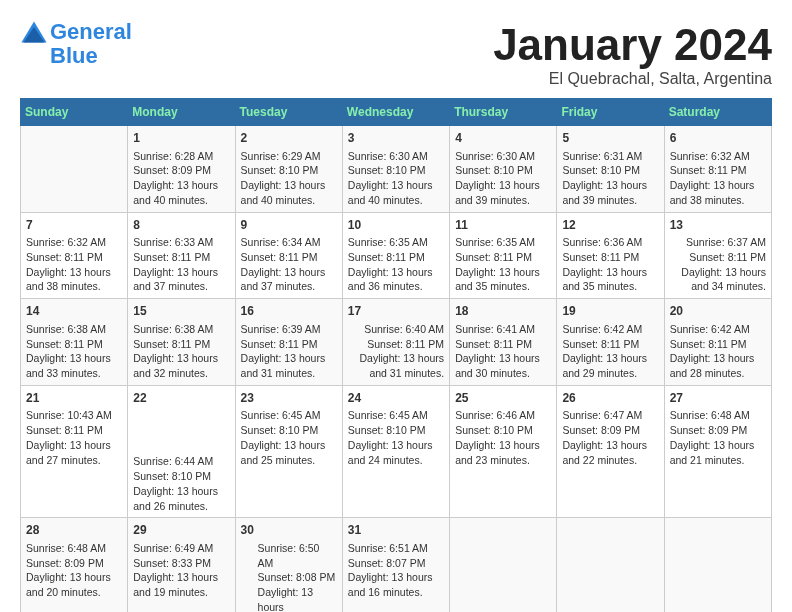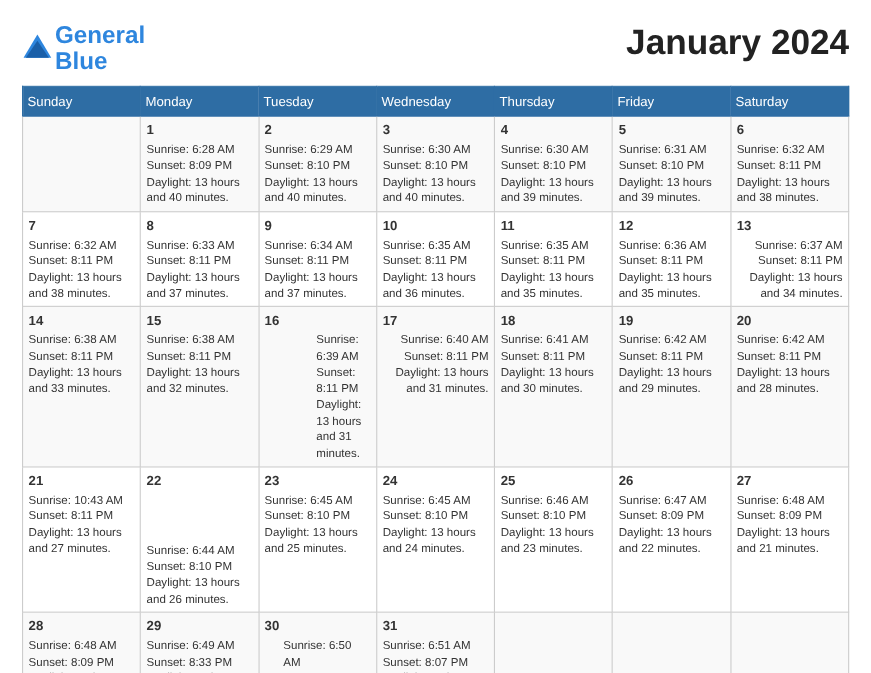--- a/index.html
+++ b/index.html
@@ -11,61 +11,60 @@
       padding: 20px;
     }
     .header {
       display: flex;
       justify-content: space-between;
       align-items: flex-start;
       margin-bottom: 10px;
     }
     .logo {
       display: flex;
-      align-items: center;
     }
     .logo-text {
       font-size: 22px;
       font-weight: bold;
       color: #1a1a2e;
       line-height: 1.1;
     }
     .logo-text span {
       color: #2e86de;
     }
     .logo-icon {
       width: 28px;
       height: 28px;
       margin-right: 2px;
     }
     .title-block {
       text-align: right;
     }
     .title-block h1 {
-      font-size: 32px;
+      font-size: 44px;
       font-weight: bold;
       color: #222;
     }
     .title-block h2 {
       font-size: 16px;
       color: #444;
       font-weight: normal;
     }
     table {
       width: 100%;
       border-collapse: collapse;
       font-size: 11px;
     }
     thead tr th {
       background-color: #2e6da4;
-      color: #ffffff;
+      color: #86efac;
       padding: 6px 4px;
       text-align: left;
       font-size: 12px;
-      font-weight: normal;
+      font-weight: bold;
       border: 1px solid #2e6da4;
     }
     tbody tr td {
       border: 1px solid #ccc;
       vertical-align: top;
       padding: 4px 5px;
       width: 14.28%;
       min-height: 70px;
       color: #333;
       line-height: 1.4;
@@ -98,20 +97,21 @@
     </svg>
     <div>
       <div class="logo-text">
         <span>General</span><br>
         <span style="color:#2e86de;">Blue</span>
       </div>
     </div>
   </div>
   <div class="title-block">
     <h1>January 2024</h1>
+    <h2>El Quebrachal, Salta, Argentina</h2>
   </div>
 </div>
 
 <table>
   <thead>
     <tr id="header-row">
     <th>Sunday</th>
         <th>Monday</th>
         <th>Tuesday</th>
         <th>Wednesday</th>
@@ -227,21 +227,21 @@
         </td>
         <td>
           <span class="day-num">15</span>
           <div class="day-info" style="white-space: pre-line;">Sunrise: 6:38 AM
 Sunset: 8:11 PM
 Daylight: 13 hours
 and 32 minutes.</div>
         </td>
         <td>
           <span class="day-num">16</span>
-          <div class="day-info" style="white-space: pre-line; margin-left: 47px;">Sunrise: 6:39 AM
+          <div class="day-info" style="white-space: pre-line;">Sunrise: 6:39 AM
 Sunset: 8:11 PM
 Daylight: 13 hours
 and 31 minutes.</div>
         </td>
         <td>
           <span class="day-num">17</span>
           <div class="day-info" style="white-space: pre-line; text-align: right;">Sunrise: 6:40 AM
 Sunset: 8:11 PM
 Daylight: 13 hours
 and 31 minutes.</div>

